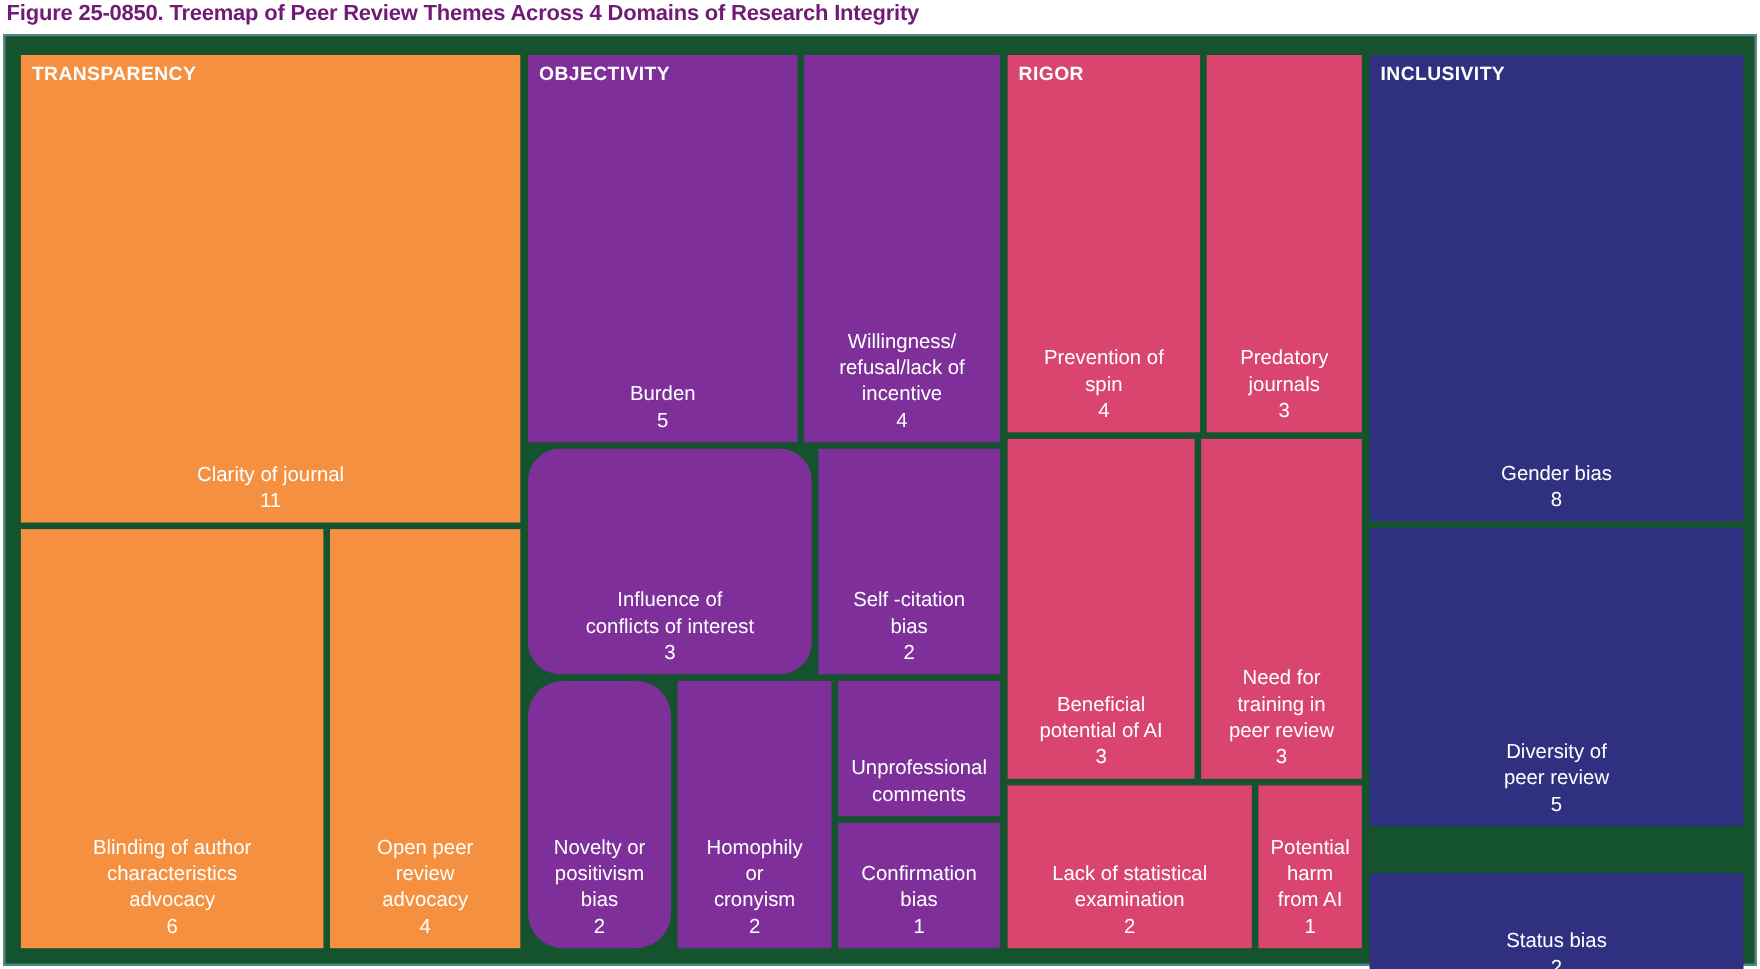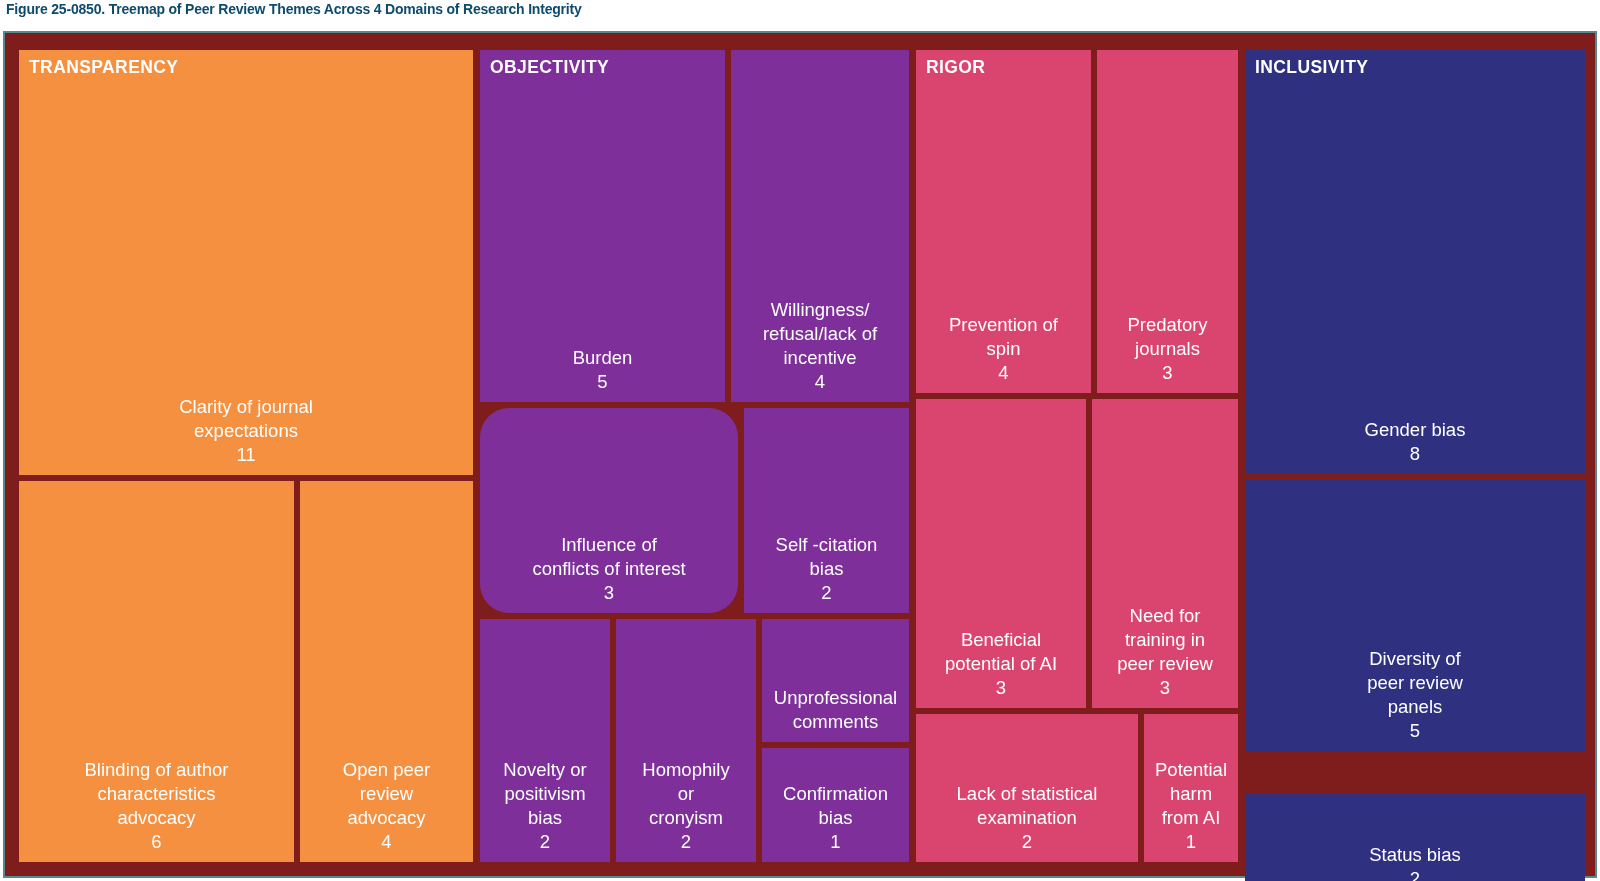--- a/index.html
+++ b/index.html
@@ -7,33 +7,33 @@
     width: 1600px;
     height: 881px;
     background: #ffffff;
     font-family: "Liberation Sans", sans-serif;
   }
   #page { position: relative; width: 1600px; height: 881px; background:#ffffff; overflow:hidden; }
 
   #figure-title {
     position: absolute;
     left: 6px; top: 1px;
-    font-size: 14px;
+    font-size: 20px;
     font-weight: bold;
-    color: #0c4a6e;
+    color: #701a75;
     letter-spacing: -0.2px;
     white-space: nowrap;
   }
 
   #chart-frame {
     position: absolute;
     left: 3px; top: 31px;
     width: 1594px; height: 847px;
     border: 2px solid #56898b;
-    background: #7f1d1d;
+    background: #14532d;
   }
 
   #treemap {
     position: absolute;
     left: 14px; top: 17px;
     width: 1566px; height: 812px;
   }
 
   .tile {
     position: absolute;
@@ -73,21 +73,20 @@
 
   <div id="figure-title">Figure 25-0850. Treemap of Peer Review Themes Across 4 Domains of Research Integrity</div>
 
   <div id="chart-frame">
     <div id="treemap">
 
       <div class="tile c-transparency" style="left:0px; top:0px; width:454px; height:425px;">
         <span class="group-title">TRANSPARENCY</span>
         <div class="tile-inner">
           <span class="tile-label">Clarity of journal</span>
-          <span class="tile-label">expectations</span>
           <span class="tile-value">11</span>
         </div>
       </div>
 
       <div class="tile c-transparency" style="left:0px; top:431px; width:275px; height:381px;">
         <div class="tile-inner">
           <span class="tile-label">Blinding of author</span>
           <span class="tile-label">characteristics</span>
           <span class="tile-label">advocacy</span>
           <span class="tile-value">6</span>
@@ -129,21 +128,21 @@
       </div>
 
       <div class="tile c-objectivity" style="left:725px; top:358px; width:165px; height:205px;">
         <div class="tile-inner">
           <span class="tile-label">Self -citation</span>
           <span class="tile-label">bias</span>
           <span class="tile-value">2</span>
         </div>
       </div>
 
-      <div class="tile c-objectivity" style="left:461px; top:569px; width:130px; height:243px;">
+      <div class="tile c-objectivity" style="left:461px; top:569px; width:130px; height:243px;border-radius:32px;">
         <div class="tile-inner">
           <span class="tile-label">Novelty or</span>
           <span class="tile-label">positivism</span>
           <span class="tile-label">bias</span>
           <span class="tile-value">2</span>
         </div>
       </div>
 
       <div class="tile c-objectivity" style="left:597px; top:569px; width:140px; height:243px;">
         <div class="tile-inner">
@@ -226,21 +225,20 @@
         <div class="tile-inner">
           <span class="tile-label">Gender bias</span>
           <span class="tile-value">8</span>
         </div>
       </div>
 
       <div class="tile c-inclusivity" style="left:1226px; top:430px; width:340px; height:271px;">
         <div class="tile-inner">
           <span class="tile-label">Diversity of</span>
           <span class="tile-label">peer review</span>
-          <span class="tile-label">panels</span>
           <span class="tile-value">5</span>
         </div>
       </div>
 
       <div class="tile c-inclusivity" style="left:1226px; top:707px; width:340px; height:105px;margin-top:37px;">
         <div class="tile-inner">
           <span class="tile-label">Status bias</span>
           <span class="tile-value">2</span>
         </div>
       </div>

